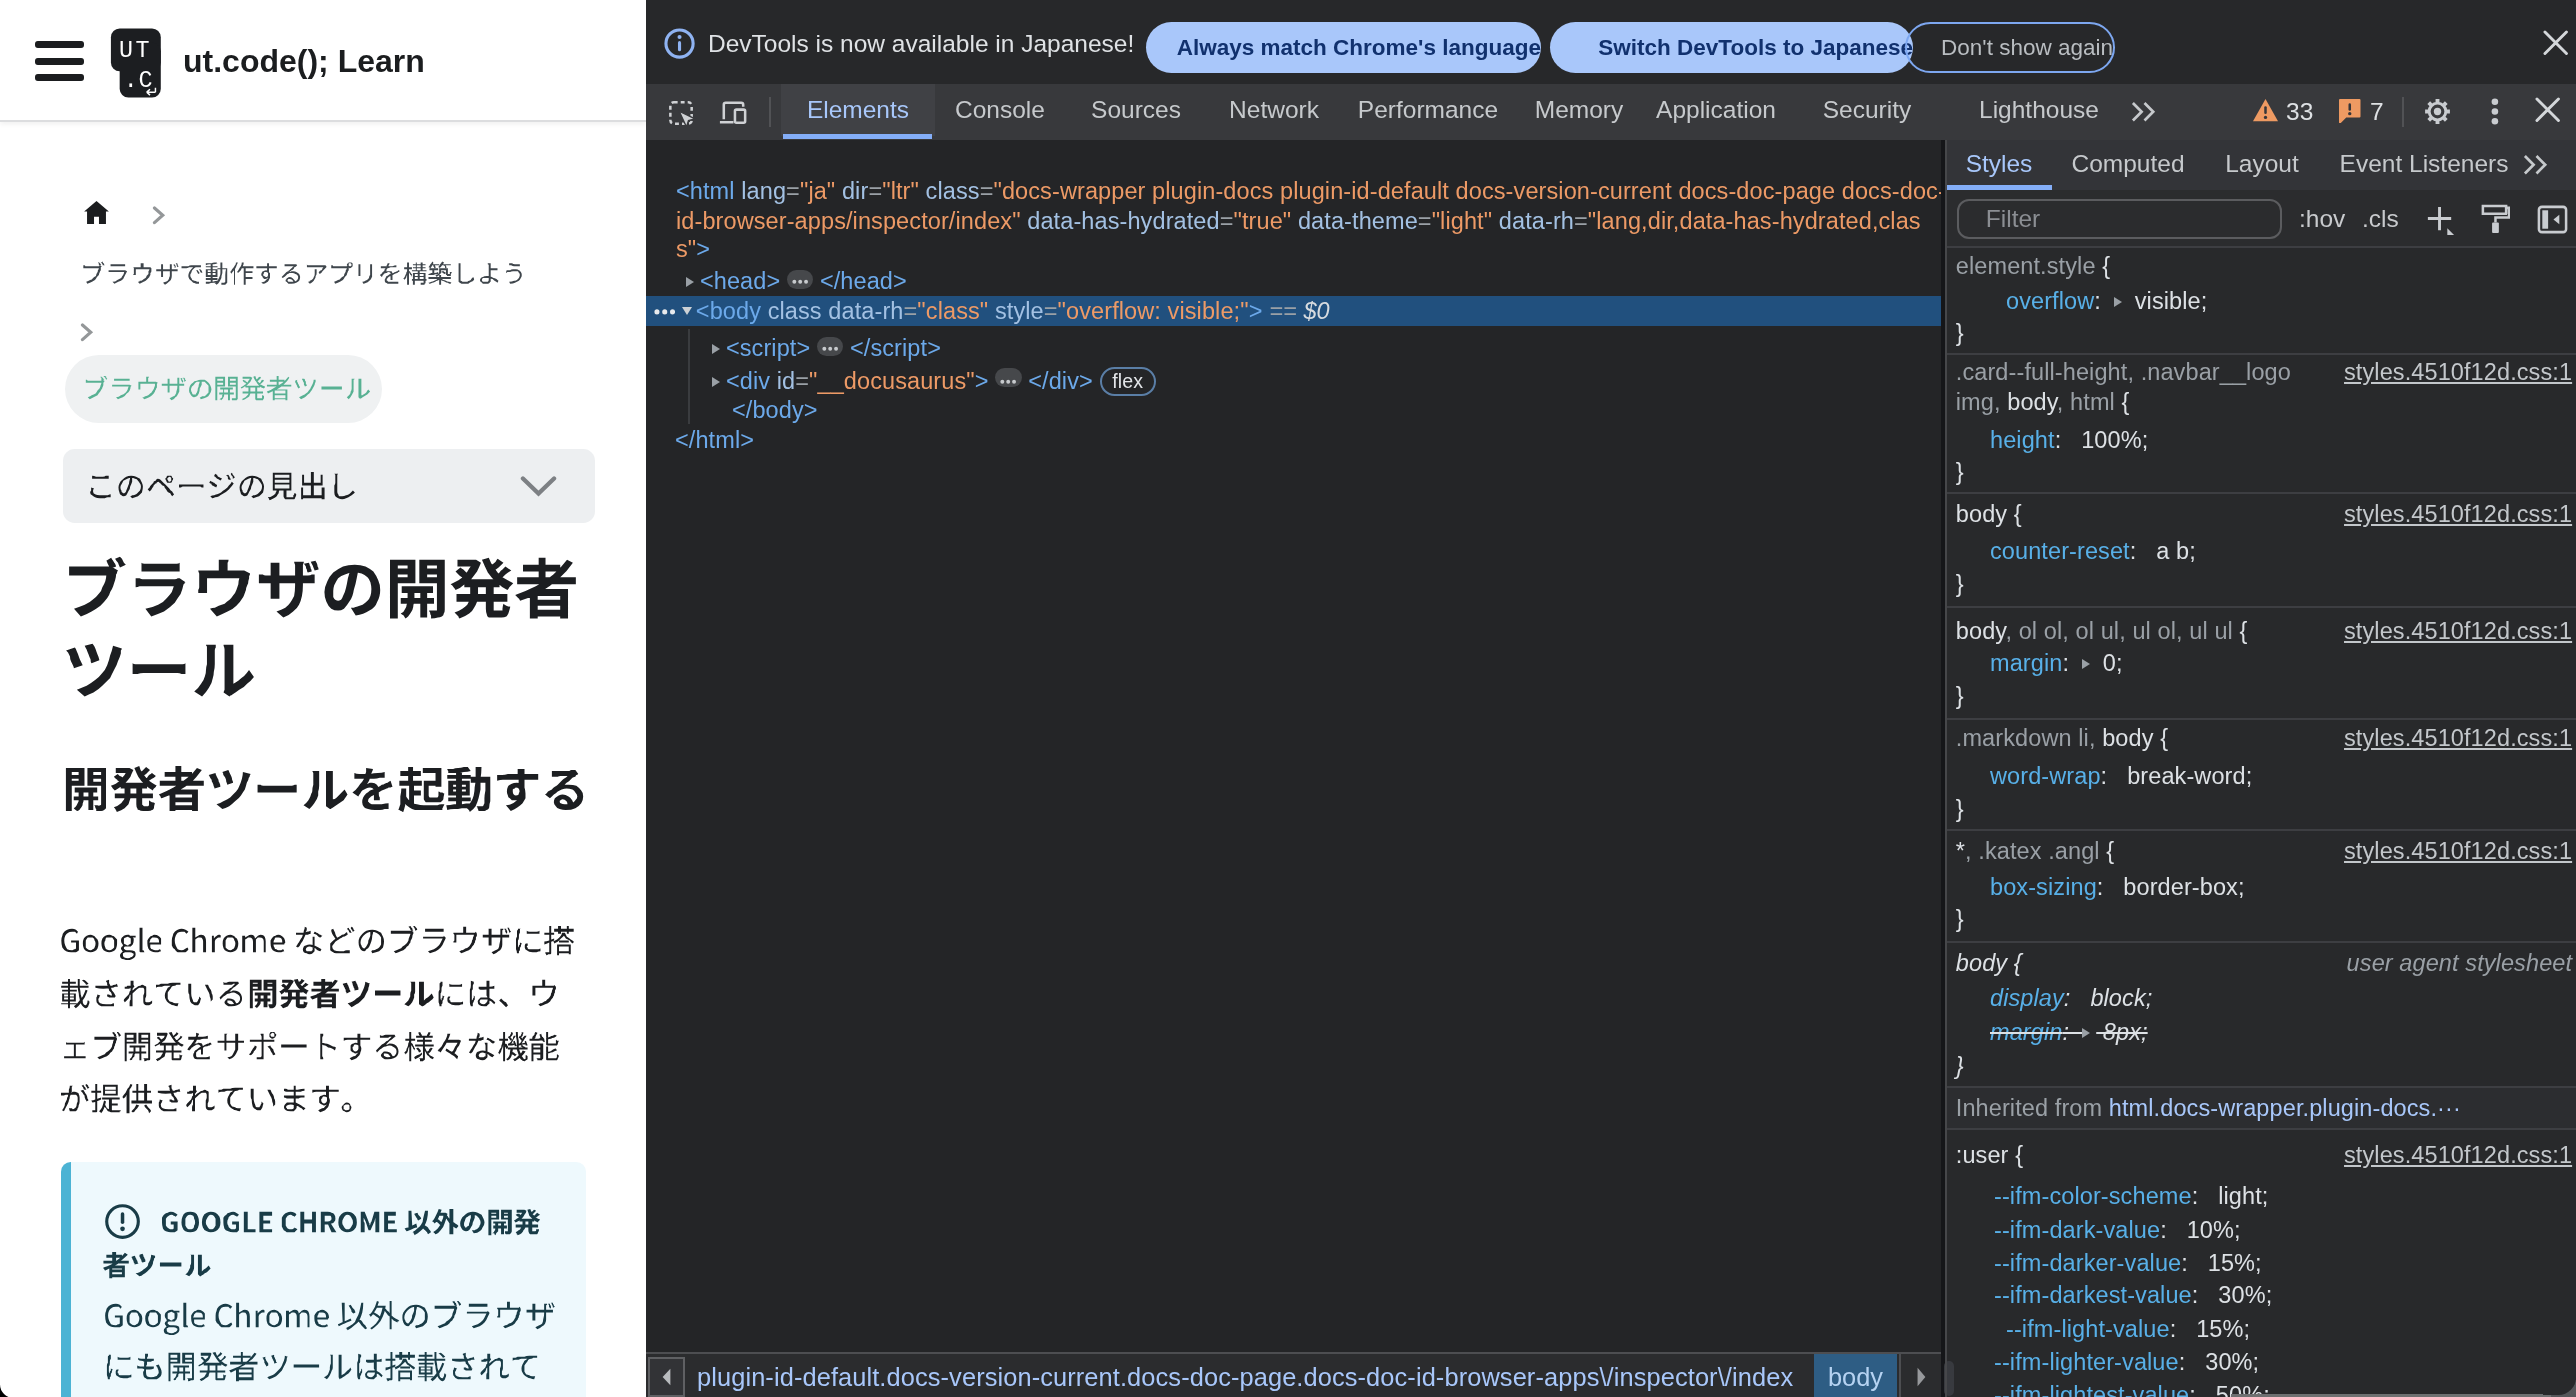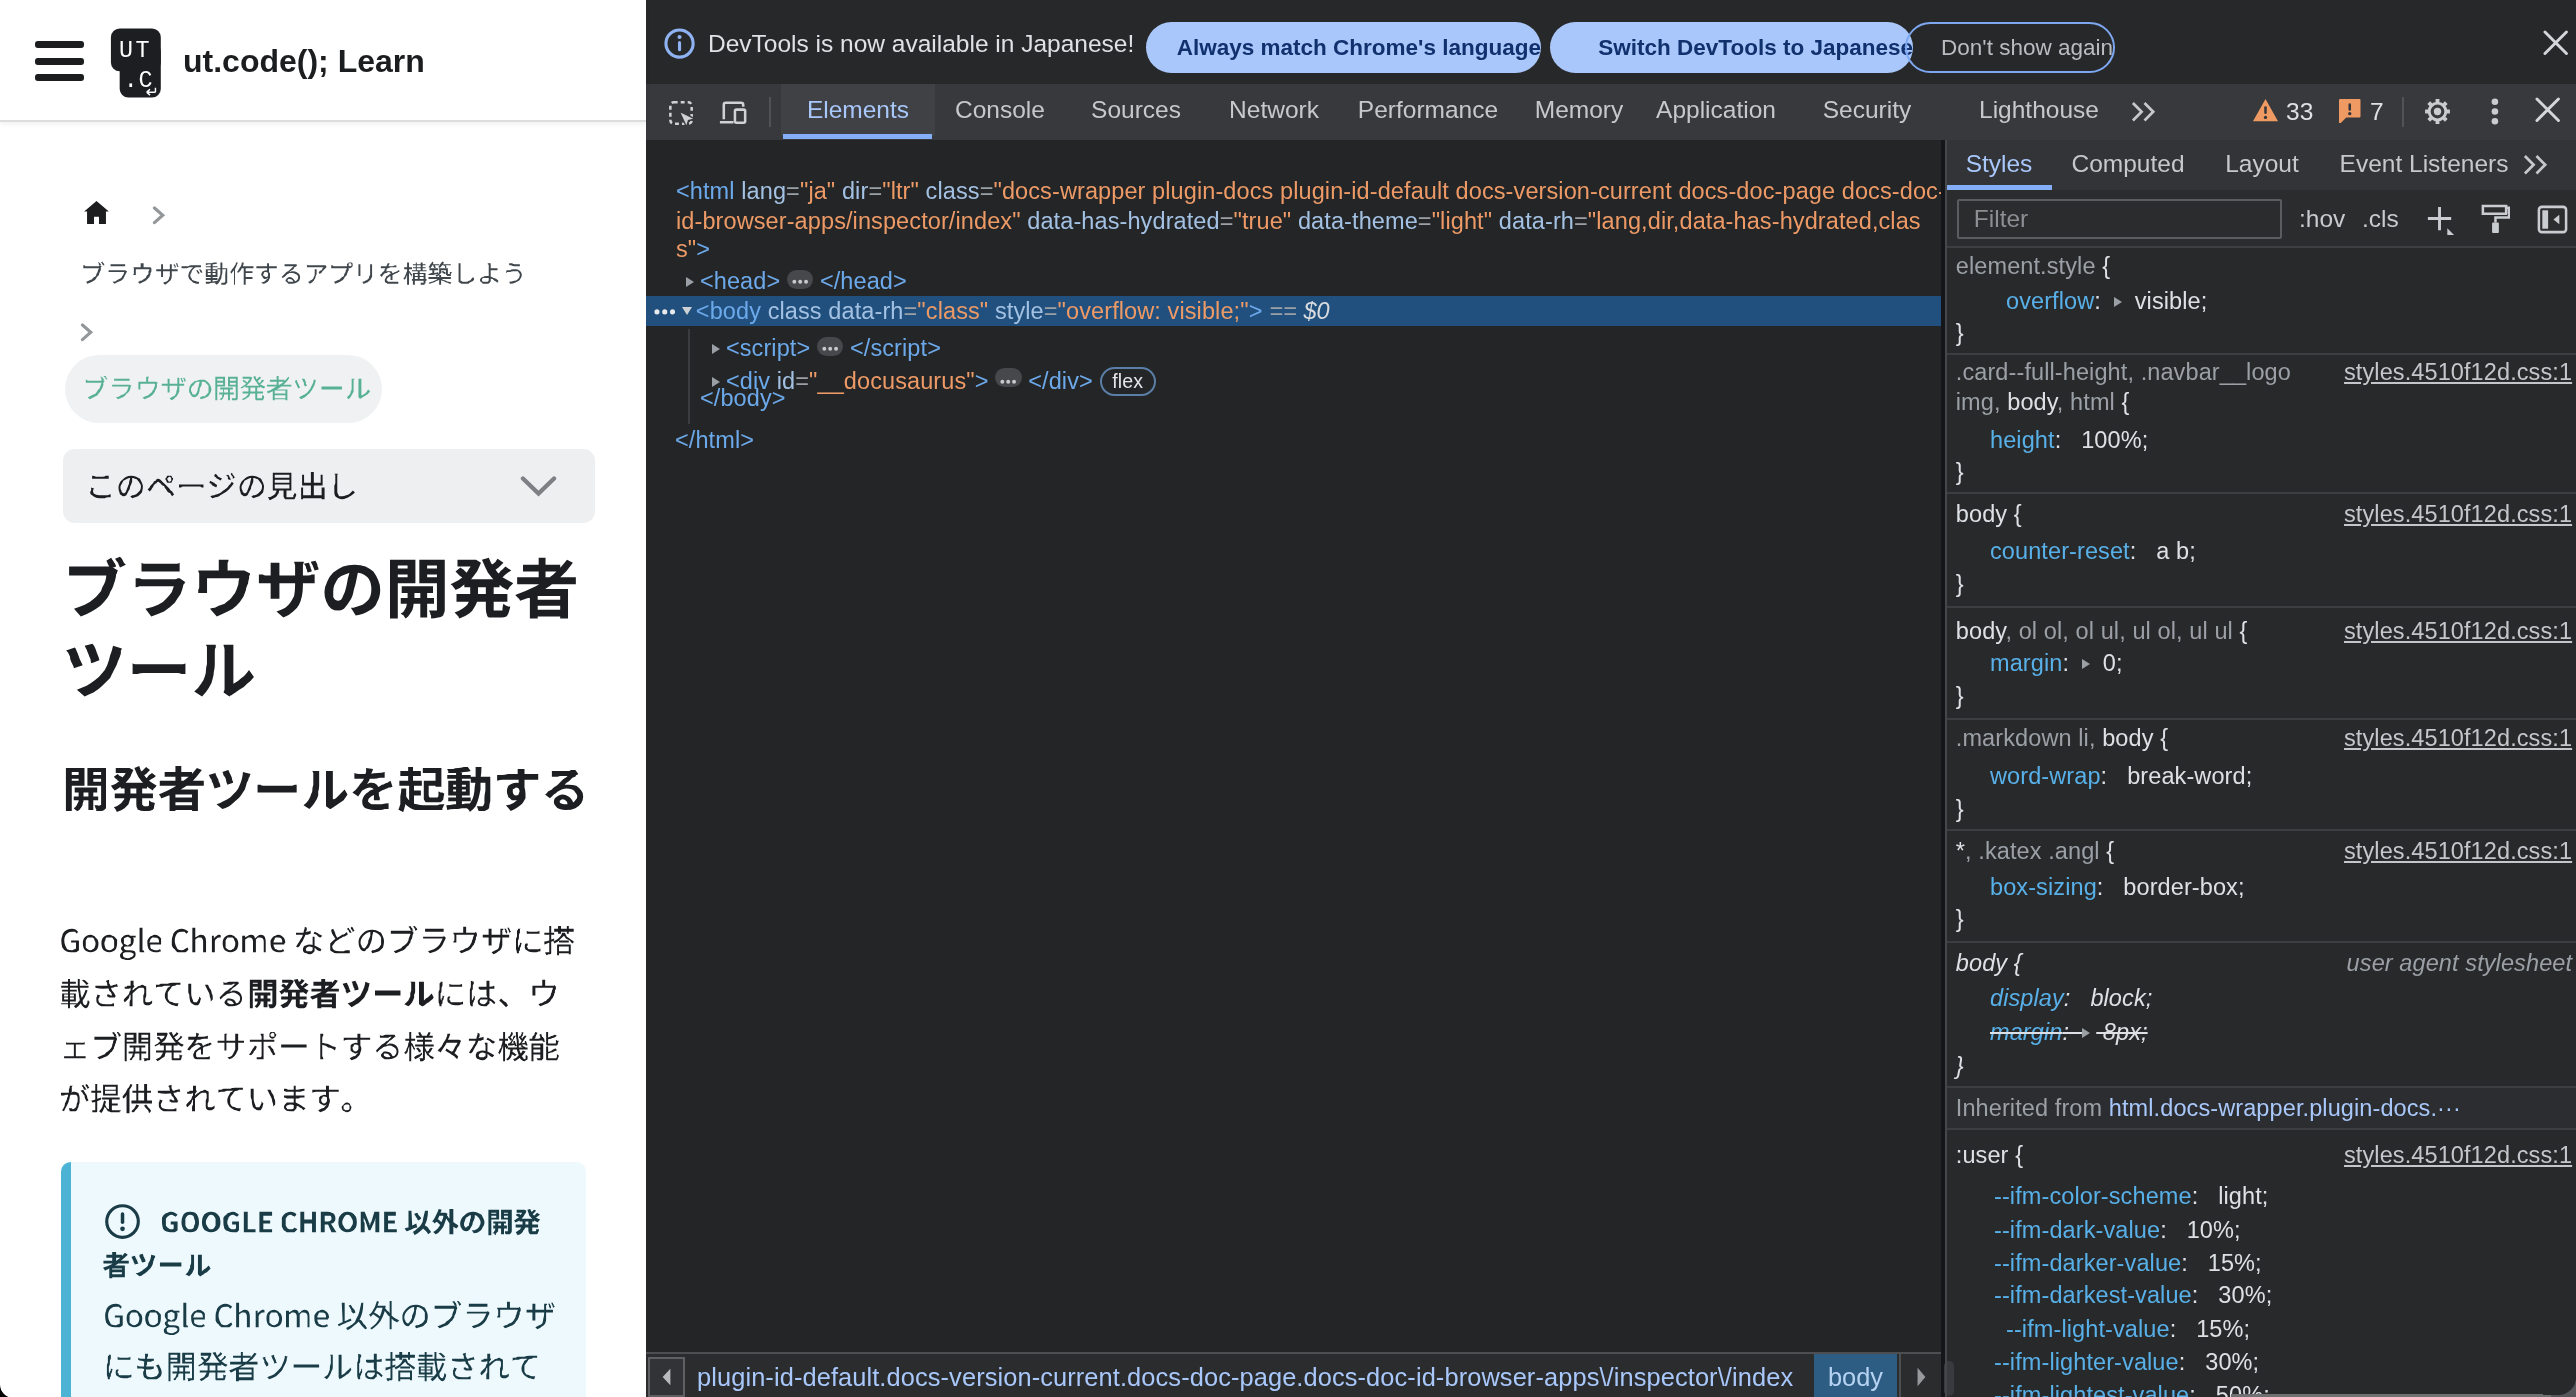--- a/index.html
+++ b/index.html
@@ -200,21 +200,21 @@
 <div class="drow" style="top:194px;padding-left:66px"><span class="tri-r"></span><span class="tg">&lt;script&gt;</span> <span class="dots"><svg width="26.4" height="19.6" viewBox="0 0 27 20">
             <circle cx="7.5" cy="10" r="2" fill="#c7cacd"></circle>
             <circle cx="13.5" cy="10" r="2" fill="#c7cacd"></circle>
             <circle cx="19.5" cy="10" r="2" fill="#c7cacd"></circle>
           </svg></span> <span class="tg">&lt;/script&gt;</span></div>
 <div class="drow" style="top:225px;padding-left:66px;height:33px;line-height:33px"><span class="tri-r"></span><span class="tg">&lt;div</span> <span class="an">id</span><span class="gy">=</span><span class="av">"__docusaurus"</span><span class="tg">&gt;</span> <span class="dots"><svg width="26.4" height="19.6" viewBox="0 0 27 20">
             <circle cx="7.5" cy="10" r="2" fill="#c7cacd"></circle>
             <circle cx="13.5" cy="10" r="2" fill="#c7cacd"></circle>
             <circle cx="19.5" cy="10" r="2" fill="#c7cacd"></circle>
           </svg></span> <span class="tg">&lt;/div&gt;</span> <span style="display:inline-block;height:29px;line-height:25.4px;border:2px solid #5a7ea6;border-radius:15.7px;padding:0 10.8px;font-size:19.6px;color:#e3e6e9;vertical-align:1px">flex</span></div>
-<div class="drow" style="top:244px;padding-left:54px"><span class="tg">&lt;/body&gt;</span></div>
+<div class="drow" style="top:256px;padding-left:86px"><span class="tg">&lt;/body&gt;</span></div>
 <div class="drow" style="top:286px;padding-left:29px"><span class="tg">&lt;/html&gt;</span></div>
 <div class="abs" style="left:0;top:1212px;width:1295px;height:46px;background:#2b2c2e;border-top:2px solid #4d4e51">
         <div class="abs" style="left:2px;top:2.9px;width:37px;height:40px;background:#323336;border:2px solid #5f6063"><svg width="33" height="36" viewBox="0 0 34 37">
             <path d="M21 10 L13 18.5 L21 27 Z" fill="#b8bbbe"></path>
           </svg></div>
         <div class="abs" style="left:51px;top:0;height:46px;line-height:46px;font-size:25.4px;letter-spacing:0.1px;color:#a8c7fa;white-space:pre">plugin-id-default.docs-version-current.docs-doc-page.docs-doc-id-browser-apps\/inspector\/index</div>
         <div class="abs" style="left:1168px;top:0;width:83px;height:46px;background:#2e5d84;color:#b6d3f2;font-size:25.4px;line-height:46px;text-align:center">body</div>
         <div class="abs" style="left:1253px;top:0;width:42px;height:46px;border-left:2px solid #4d4e51"><svg width="40" height="46" viewBox="0 0 41 47">
             <path d="M17 14 L25 23.5 L17 33 Z" fill="#97999c"></path>
           </svg></div>
@@ -224,21 +224,21 @@
 <div class="abs" style="left:0;top:0;width:629px;height:50px;background:#333438"></div>
 <div class="abs" style="left:0;top:45px;width:105px;height:4.9px;background:#84aef8"></div>
 <div class="abs" style="left:-36px;top:0;width:176px;height:48px;line-height:48px;font-size:24.5px;color:#a8c7fa;text-align:center">Styles</div>
 <div class="abs" style="left:93px;top:0;width:176px;height:48px;line-height:48px;font-size:24.5px;color:#c6c9cc;text-align:center">Computed</div>
 <div class="abs" style="left:227px;top:0;width:176px;height:48px;line-height:48px;font-size:24.5px;color:#c6c9cc;text-align:center">Layout</div>
 <div class="abs" style="left:389px;top:0;width:176px;height:48px;line-height:48px;font-size:24.5px;color:#c6c9cc;text-align:center">Event Listeners</div>
 <svg class="abs" style="left:575px;top:12.7px" width="29" height="23.5" viewBox="0 0 30 24">
         <path d="M3 3 L12 12 L3 21 M15 3 L24 12 L15 21" stroke="#c6c9cc" stroke-width="2.8" fill="none"></path>
       </svg>
 <div class="abs" style="left:0;top:50px;width:629px;height:58px;background:#2b2c2e;border-bottom:2px solid #3d3e42"></div>
-<div class="abs" style="left:9.8px;top:59px;width:325px;height:40px;border:2px solid #5b5c5f;border-radius:2px;font-size:24.5px;line-height:36px;color:#8b8e93;padding-left:15px">Filter</div>
+<div class="abs" style="left:9.8px;top:59px;width:325px;height:40px;border:2px solid #5b5c5f;border-radius:12px;font-size:24.5px;line-height:36px;color:#8b8e93;padding-left:27px">Filter</div>
 <div class="abs" style="left:352px;top:59px;font-size:24.5px;line-height:40px;color:#c8cacd">:hov</div>
 <div class="abs" style="left:415px;top:59px;font-size:24.5px;line-height:40px;color:#c8cacd">.cls</div>
 <svg class="abs" style="left:477px;top:63px" width="33" height="33" viewBox="0 0 34 34">
         <path d="M16 4 v24 M4 16 h24" stroke="#c9ccd0" stroke-width="3"></path>
         <path d="M24 26 l7 7 h-7 Z" fill="#c9ccd0"></path>
       </svg>
 <svg class="abs" style="left:532px;top:63px" width="31" height="33" viewBox="0 0 32 34">
 <path d="M4 3 h24 v8 h-24 Z M28 5 h3 v10 h-14 v5" fill="none" stroke="#c9ccd0" stroke-width="2.6"></path>
 <rect x="13.5" y="20" width="7" height="11" rx="1" fill="#c9ccd0"></rect>
       </svg>

